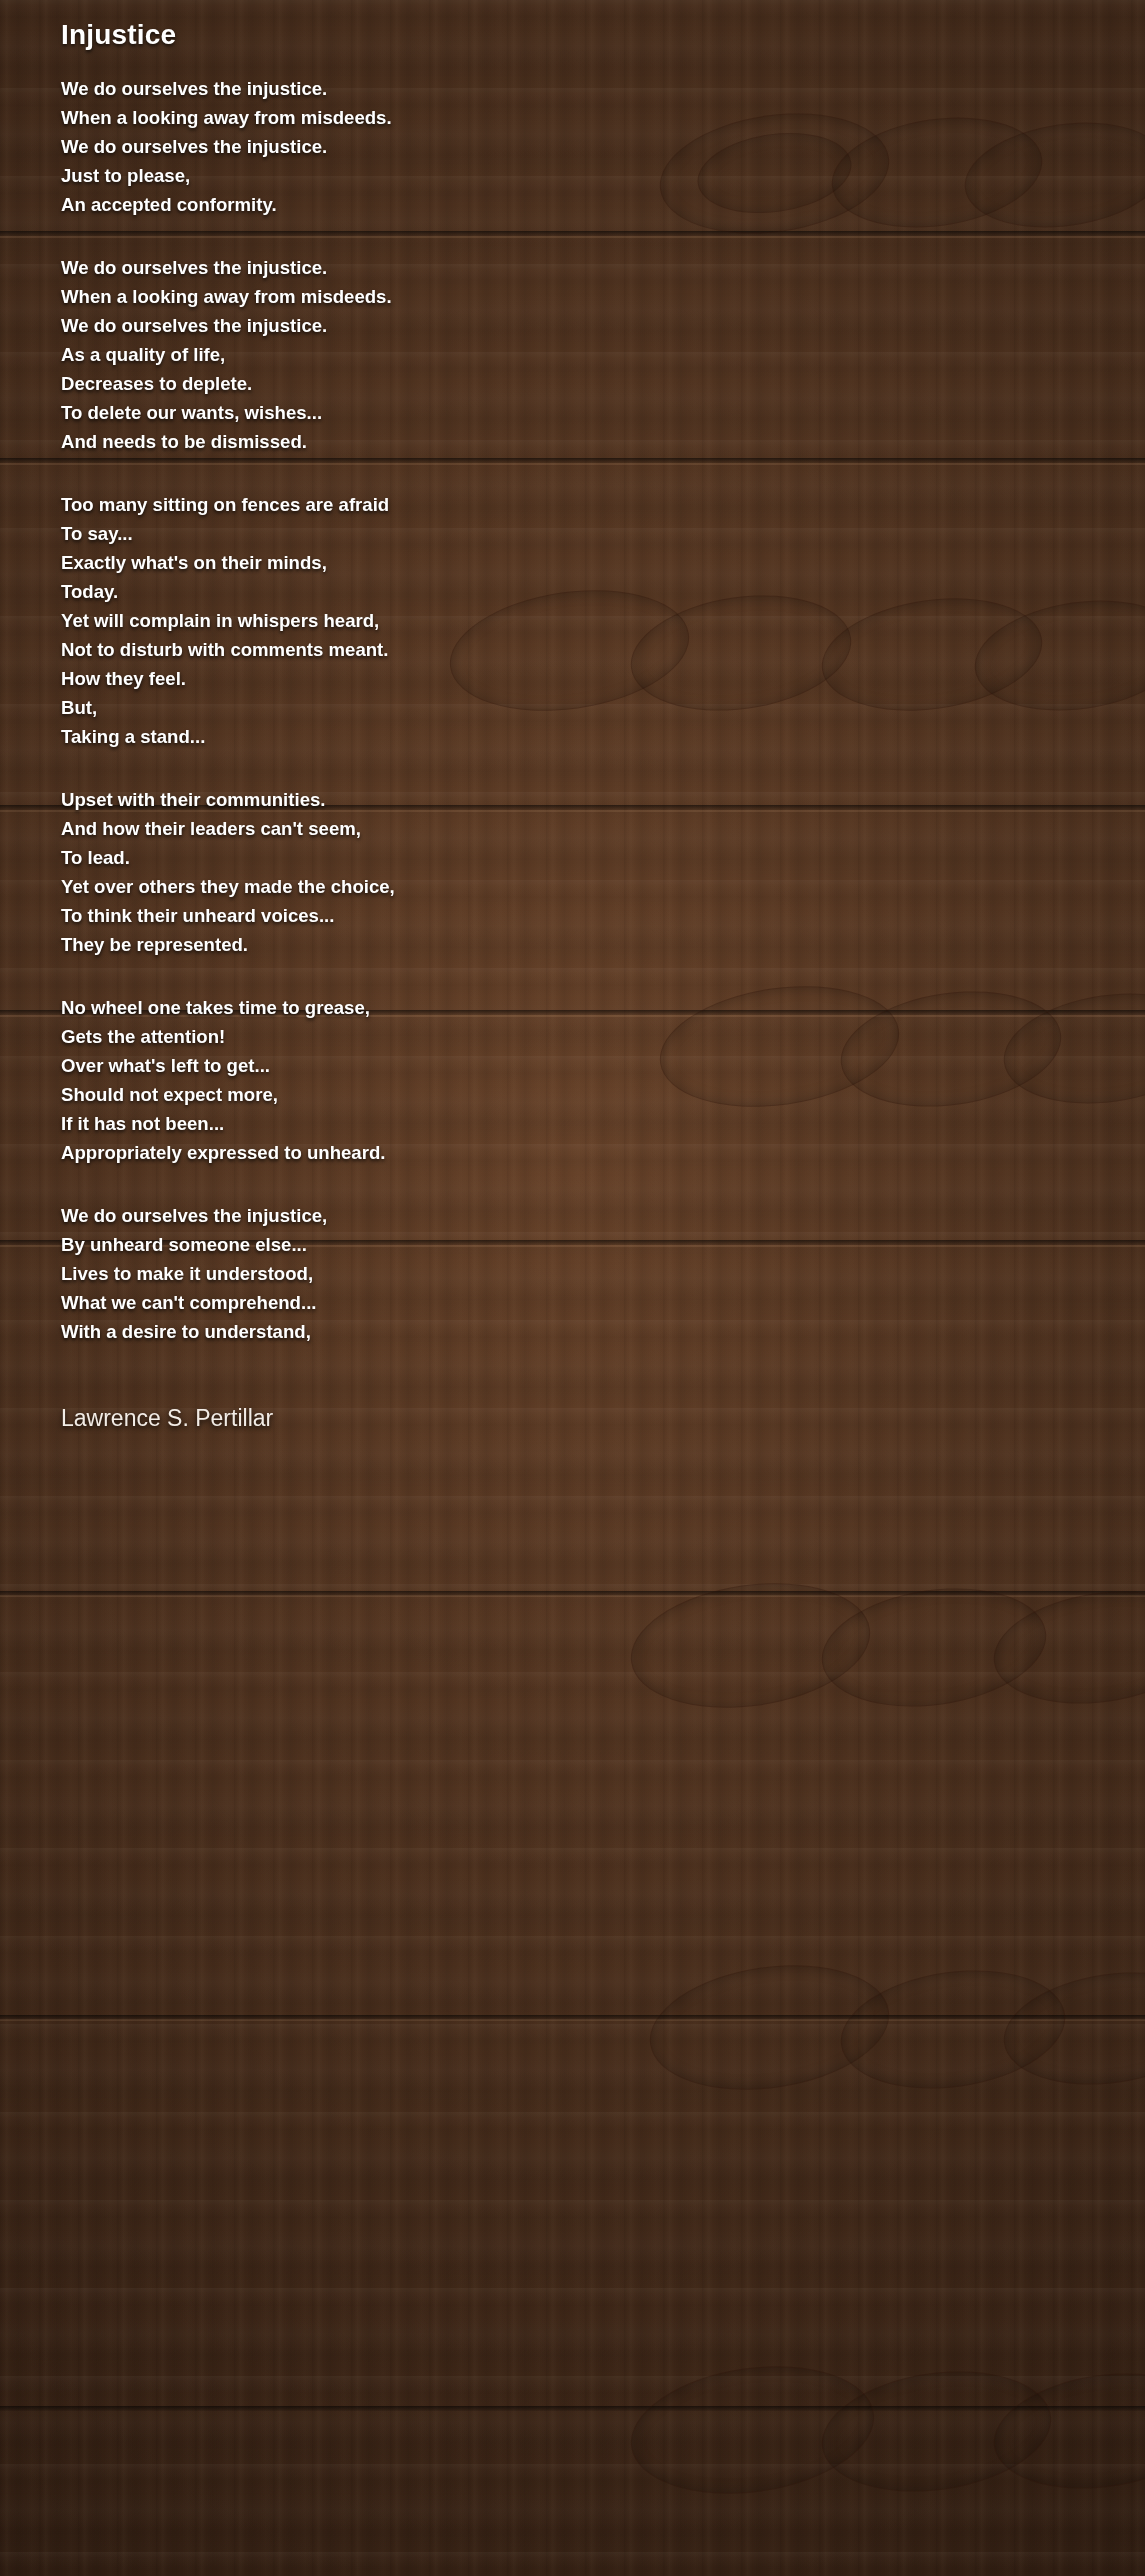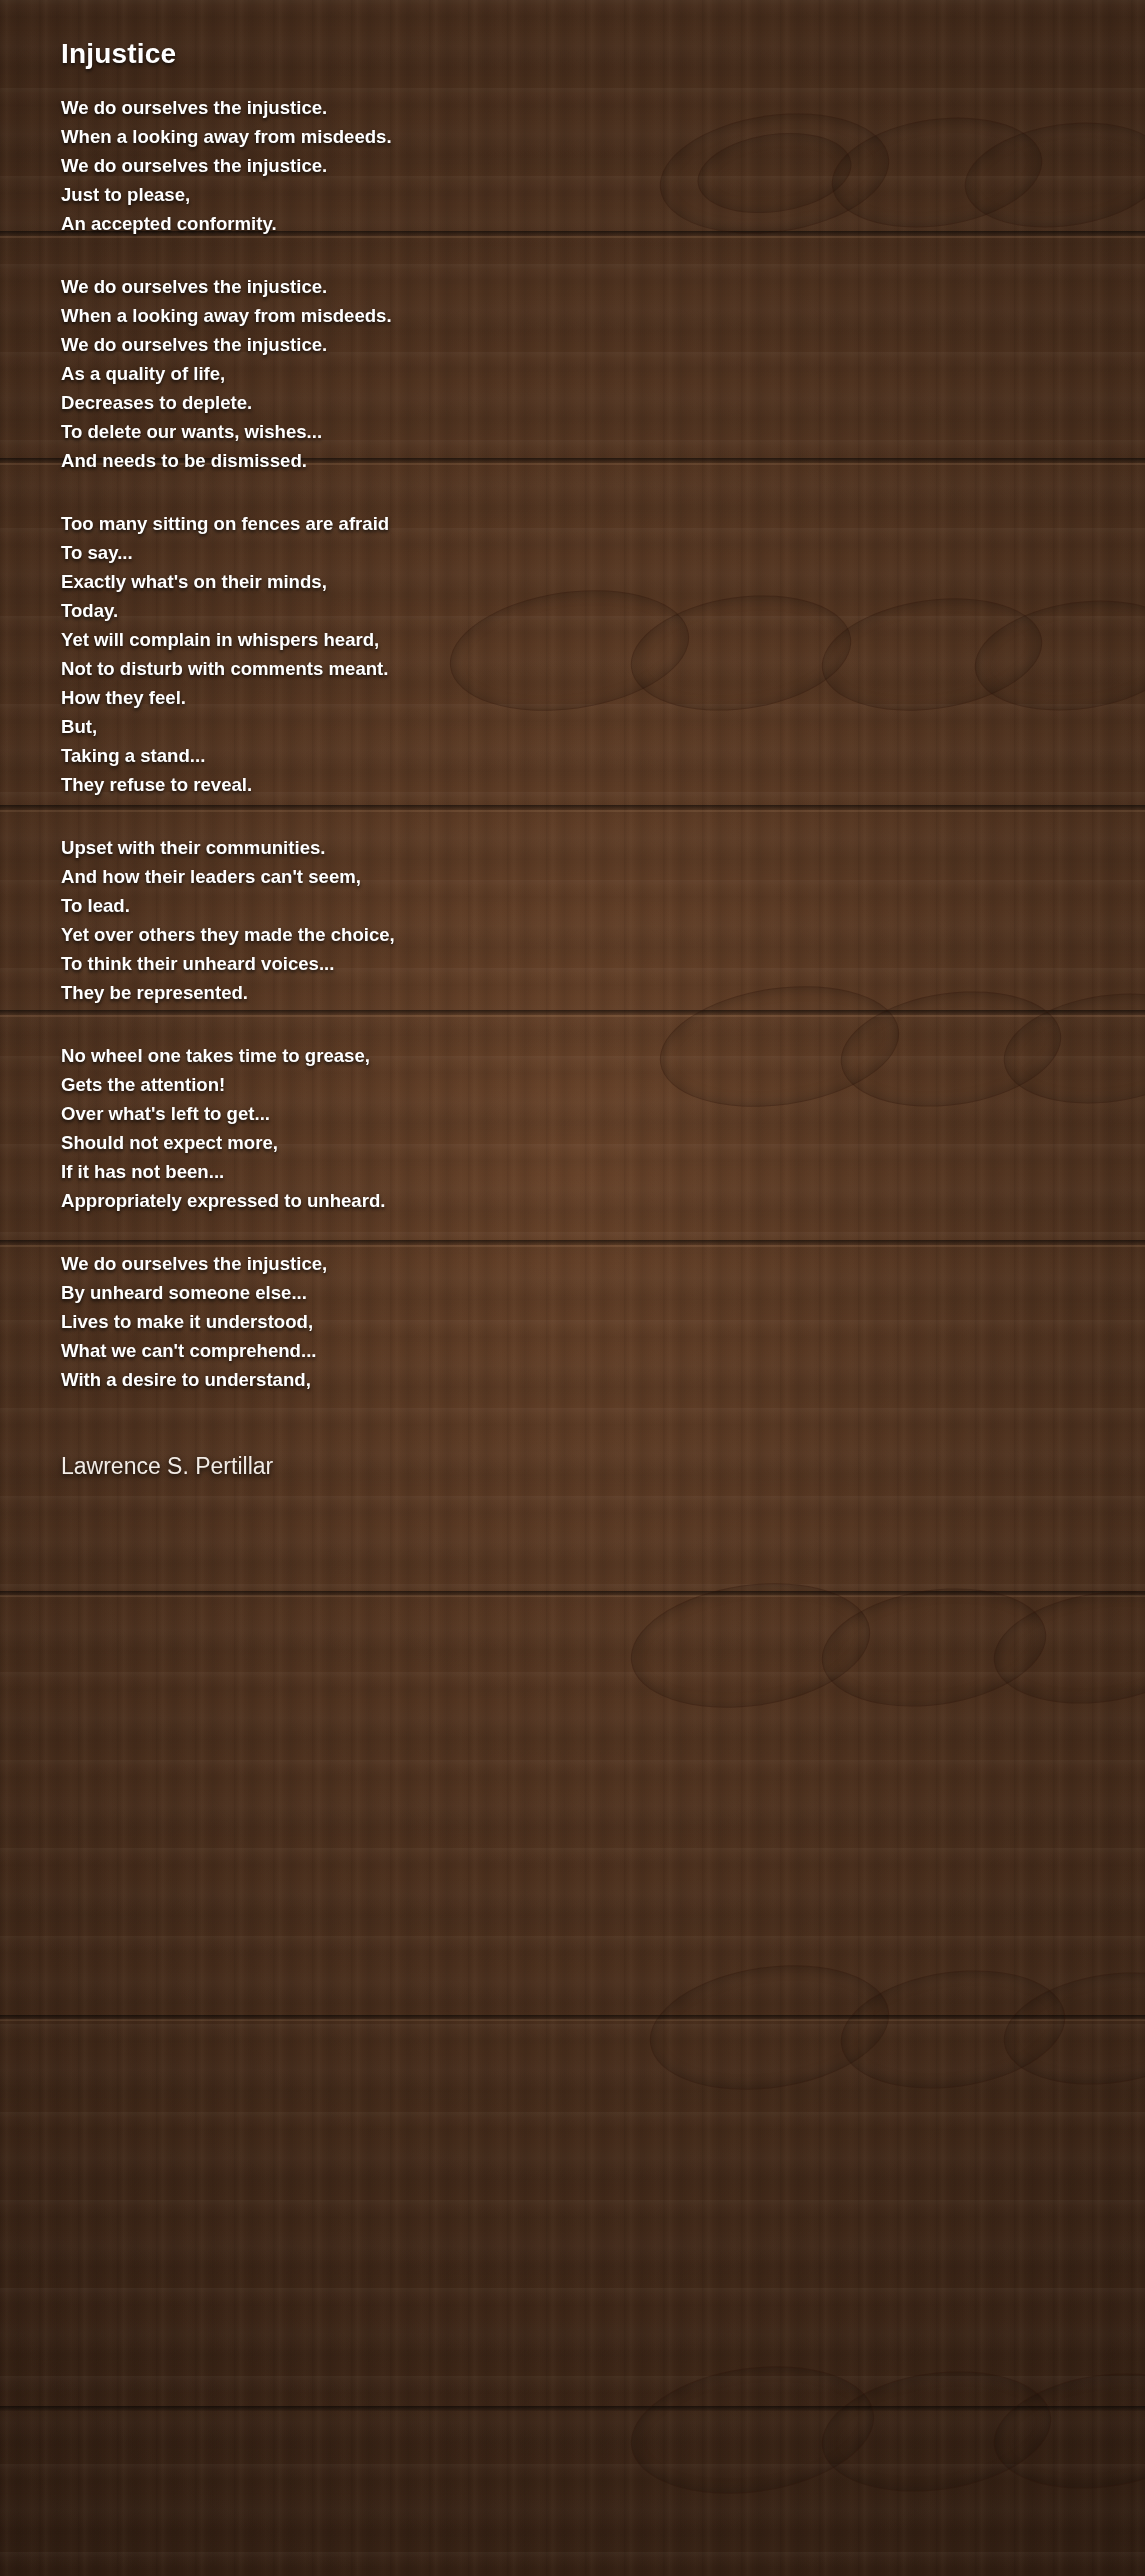--- a/index.html
+++ b/index.html
@@ -97,21 +97,21 @@
   .content {
     position: relative;
     z-index: 5;
     padding: 0 0 0 61px;
   }
   .poem-title {
     color: #ffffff;
     font-size: 28px;
     font-weight: bold;
     letter-spacing: 0.2px;
-    padding-top: 38px;
+    padding-top: 19px;
     margin: 0 0 23px 0;
     text-shadow: 0 1.9px 3.8px rgba(0,0,0,0.75);
   }
   .stanza {
     margin: 15px 0 34px 0;
   }
   .line {
     color: #ffffff;
     font-size: 18.6px;
     font-weight: bold;
@@ -203,21 +203,20 @@
     <div class="stanza">
       <div class="line">Too many sitting on fences are afraid</div>
       <div class="line">To say...</div>
       <div class="line">Exactly what's on their minds,</div>
       <div class="line">Today.</div>
       <div class="line">Yet will complain in whispers heard,</div>
       <div class="line">Not to disturb with comments meant.</div>
       <div class="line">How they feel.</div>
       <div class="line">But,</div>
       <div class="line">Taking a stand...</div>
-      <div class="line">They refuse to reveal.</div>
     </div>
 
     <div class="stanza">
       <div class="line">Upset with their communities.</div>
       <div class="line">And how their leaders can't seem,</div>
       <div class="line">To lead.</div>
       <div class="line">Yet over others they made the choice,</div>
       <div class="line">To think their unheard voices...</div>
       <div class="line">They be represented.</div>
     </div>

